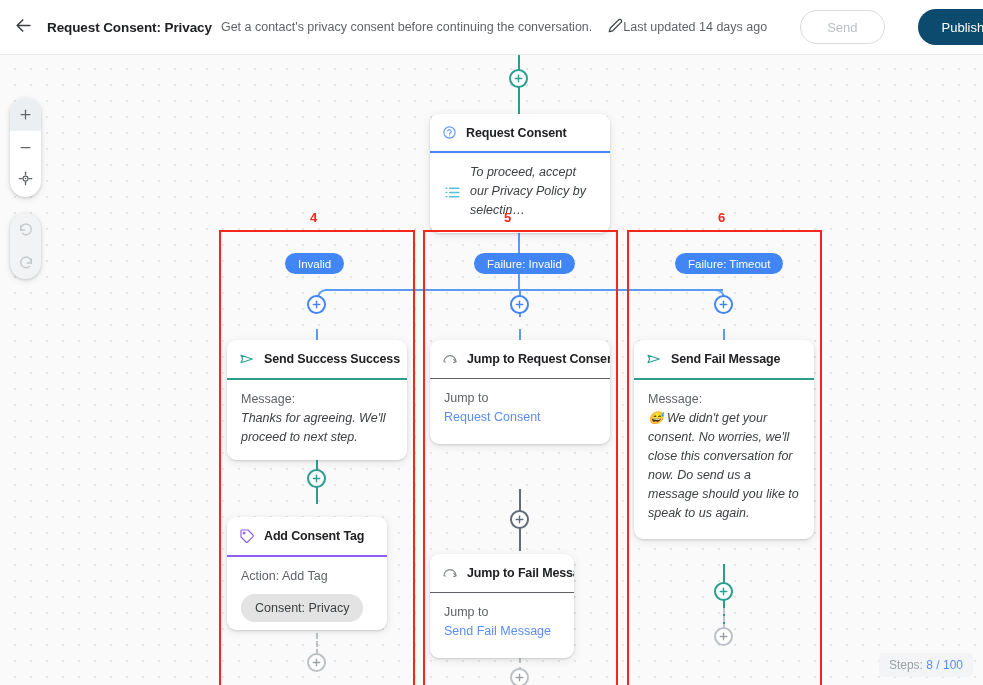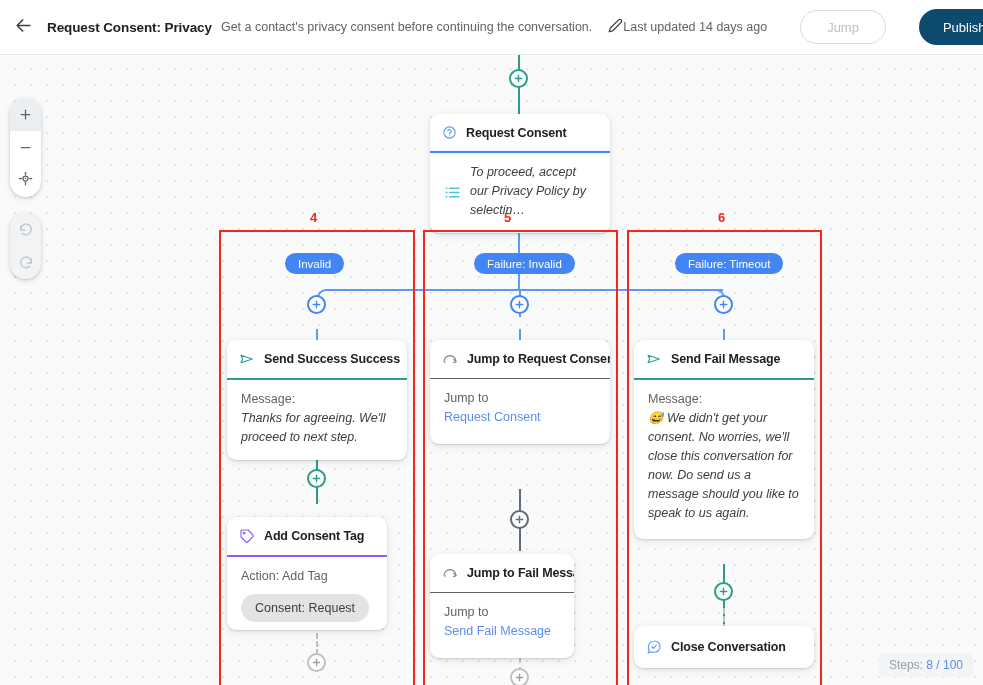--- a/index.html
+++ b/index.html
@@ -209,21 +209,21 @@
   <div class="hdr-sub">Get a contact's privacy consent before continuing the conversation.</div>
   <div class="edit-btn">
     <span>
       <svg width="15" height="15" viewBox="0 0 24 24" fill="none" stroke="currentColor" stroke-width="2" stroke-linecap="round" stroke-linejoin="round">
         <path d="M17 3a2.828 2.828 0 1 1 4 4L7.5 20.5 2 22l1.5-5.5L17 3z"></path>
       </svg>
     </span>
   </div>
   <div class="hdr-right">
     <div class="last-updated">Last updated 14 days ago</div>
-    <button class="btn-save">Jump</button>
+    <button class="btn-save">Send</button>
     <button class="btn-publish">Publish</button>
   </div>
 </div>
 
 <div class="canvas">
 
   <div class="ctrl-group ctrl-zoom">
     <div class="ctrl-btn active">
       <svg width="15" height="15" viewBox="0 0 24 24" fill="none" stroke="currentColor" stroke-width="2" stroke-linecap="round">
           <line x1="12" y1="5" x2="12" y2="19"></line>
@@ -413,21 +413,21 @@
         <svg width="16" height="16" viewBox="0 0 24 24" fill="none" stroke="#8b5cf6" stroke-width="1.7" stroke-linejoin="round">
           <path d="M20.6 13.3 12.9 21a1.7 1.7 0 0 1-2.4 0L3 13.5V4.4a1.4 1.4 0 0 1 1.4-1.4h9.1l7.1 7.1a1.9 1.9 0 0 1 0 3.2z"></path>
           <circle cx="7.6" cy="7.6" r="1.3"></circle>
         </svg>
       </span>
       <span class="node-title">Add Consent Tag</span>
     </div>
     <div class="node-divider" style="background:#8b5cf6;"></div>
     <div class="node-body" style="padding-bottom:8px;">
       <div class="body-label">Action: Add Tag</div>
-      <span class="tag-pill">Consent: Request</span>
+      <span class="tag-pill">Consent: Privacy</span>
     </div>
   </div>
 
   <div class="node" style="left:430px; top:285px; width:180px;">
     <div class="node-head">
       <span class="ico">
         <svg width="16" height="16" viewBox="0 0 24 24" fill="none" stroke="#80868b" stroke-width="1.7" stroke-linecap="round">
           <path d="M3 16 A9 9 0 0 1 21 16"></path>
           <circle cx="4.5" cy="16.6" r="1.1" fill="#80868b" stroke="none"></circle>
           <polyline points="17.5 12.6 21 16 17.5 17.4" stroke-linejoin="round"></polyline>
@@ -469,31 +469,20 @@
       </span>
       <span class="node-title">Send Fail Message</span>
     </div>
     <div class="node-divider" style="background:#2a9d8f;"></div>
     <div class="node-body" style="padding-bottom:16px;">
       <div class="body-label">Message:</div>
       <div class="body-italic">😅 We didn't get your consent. No worries, we'll close this conversation for now. Do send us a message should you like to speak to us again.</div>
     </div>
   </div>
 
-  <div class="node" style="left:634px; top:571px; width:180px;">
-    <div class="node-head" style="padding:13px 13px 13px 12px;">
-      <span class="ico">
-        <svg width="16" height="16" viewBox="0 0 24 24" fill="none" stroke="#5b9bf5" stroke-width="1.7" stroke-linecap="round" stroke-linejoin="round">
-          <path d="M21 11.5a8.4 8.4 0 0 1-9 8.4 9.5 9.5 0 0 1-3.8-.8L3 21l1.9-4.1A8.3 8.3 0 0 1 3.6 11 8.4 8.4 0 0 1 12 3a8.4 8.4 0 0 1 9 8.5z"></path>
-          <polyline points="8.8 11.6 11.2 14 15.4 9.3"></polyline>
-        </svg>
-      </span>
-      <span class="node-title">Close Conversation</span>
-    </div>
-  </div>
 
   <div class="anno-num" style="left:310px; top:155px;">4</div>
   <div class="anno-box" style="left:219px; top:175px; width:196px; height:476px;"></div>
 
   <div class="anno-num" style="left:504px; top:155px;">5</div>
   <div class="anno-box" style="left:423px; top:175px; width:195px; height:476px;"></div>
 
   <div class="anno-num" style="left:718px; top:155px;">6</div>
   <div class="anno-box" style="left:627px; top:175px; width:195px; height:476px;"></div>
 

